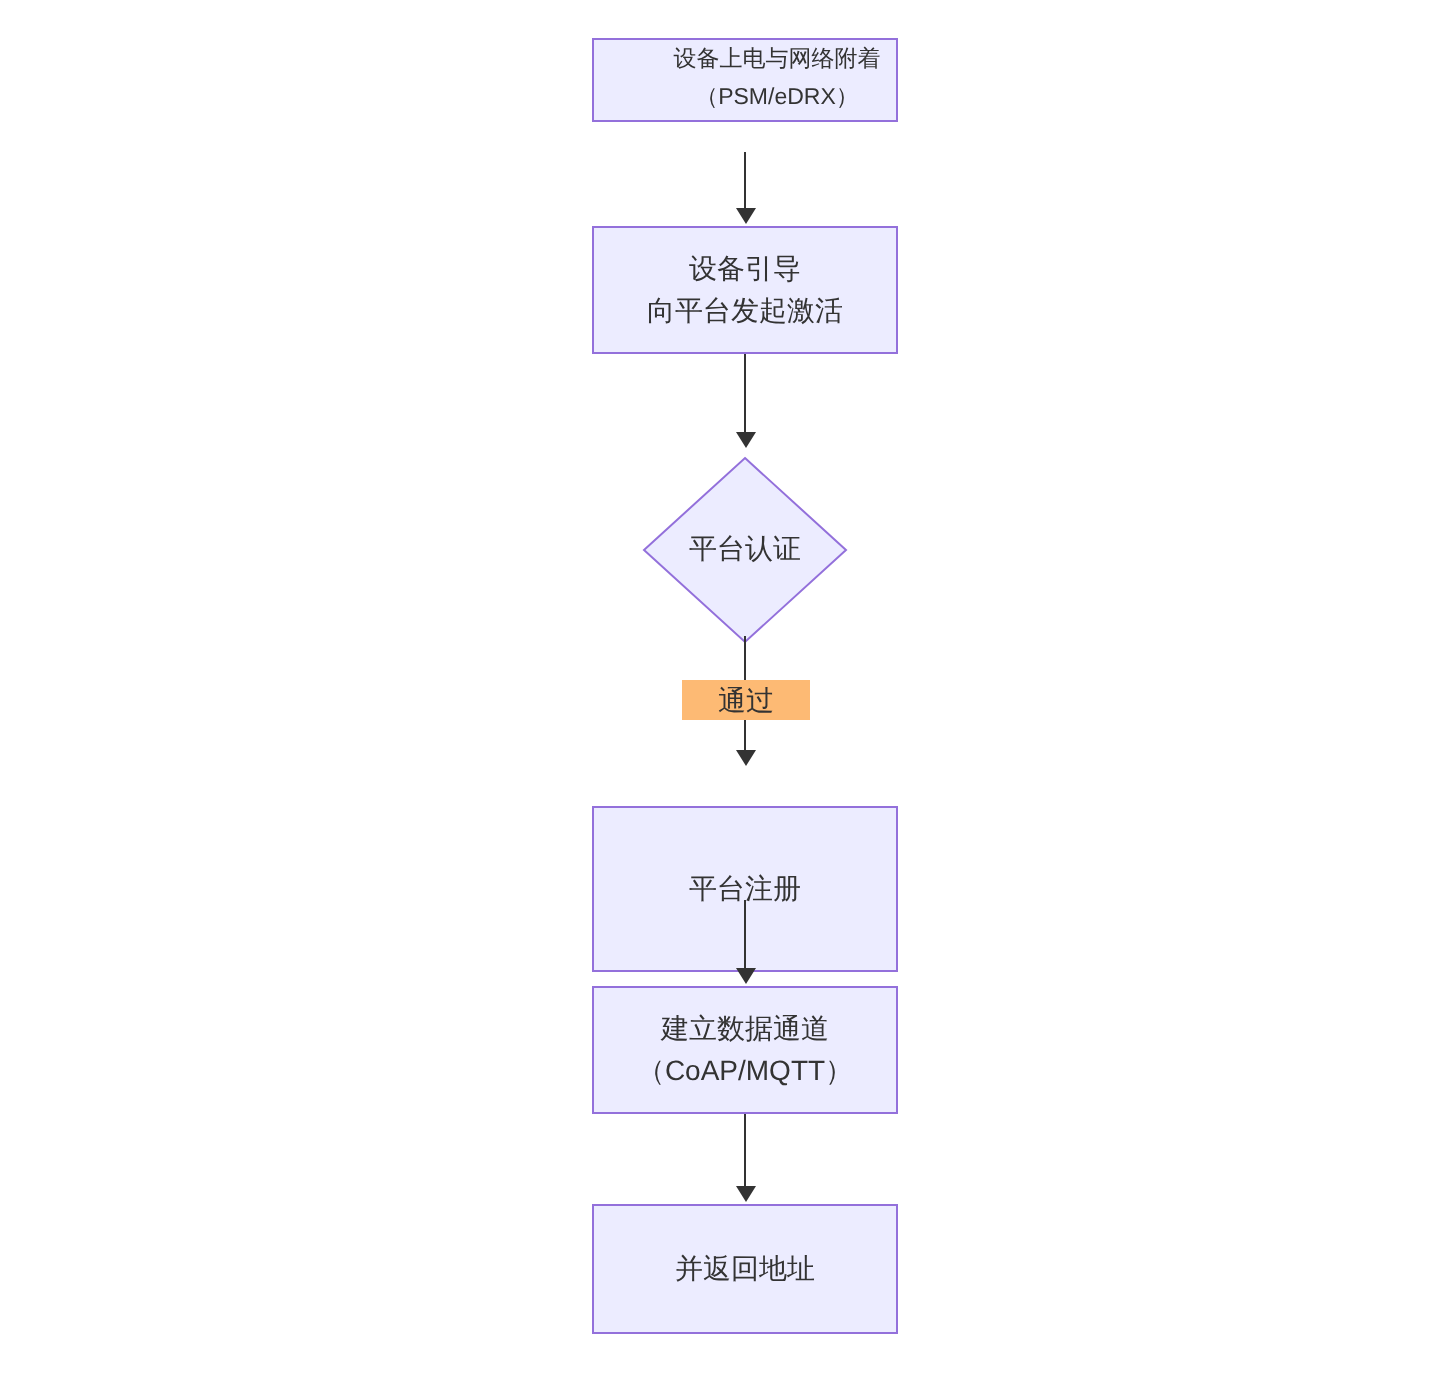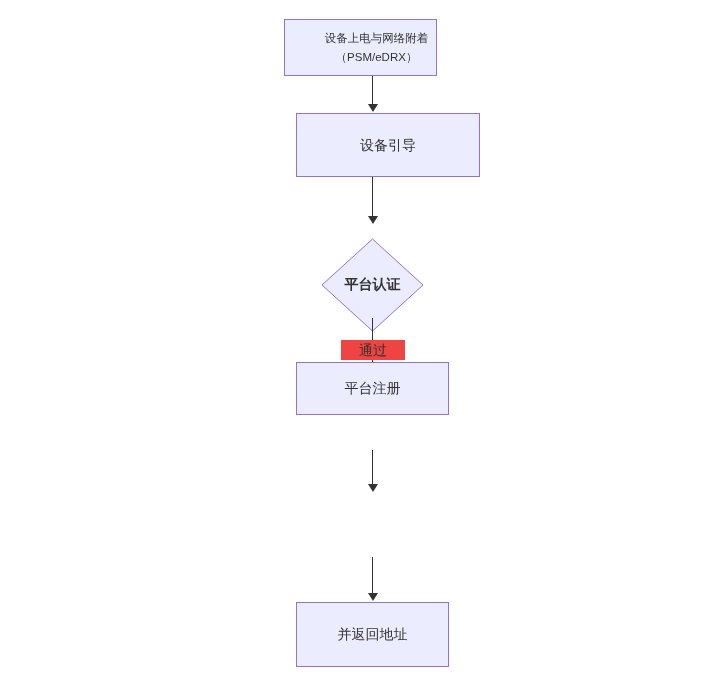--- a/index.html
+++ b/index.html
@@ -29,24 +29,23 @@
     font-size: 14px;
     line-height: 21px;
   }
   .node.small-text {
     font-size: 11.5px;
     line-height: 19px;
   }
   .decision {
     position: absolute;
     left: 321px;
-    top: 238px;
+    top: 228px;
     width: 103px;
     height: 94px;
-    font-weight: bold;
   }
   .decision svg {
     position: absolute;
     left: 0;
     top: 0;
   }
   .decision-label {
     position: absolute;
     left: 0;
     top: 0;
@@ -71,30 +70,30 @@
     height: 0;
     border-left: 5px solid transparent;
     border-right: 5px solid transparent;
     border-top: 8px solid #333333;
   }
   .edge-label {
     position: absolute;
     left: 373px;
     top: 340px;
     transform: translateX(-50%);
-    background: #ef4444;
+    background: #fdba74;
     color: #333333;
     font-size: 14px;
     line-height: 20px;
     padding: 0 18px;
   }
   
-  .n1 { left: 284px; top: 19px;  width: 153px; height: 57px; padding-left: 32px; }
-  .n2 { left: 296px; top: 113px; width: 184px; height: 64px; }
-  .n3 { left: 296px; top: 362px; width: 153px; height: 53px; }
+  .n1 { left: 296px; top: 19px;  width: 153px; height: 42px; padding-left: 32px; }
+  .n2 { left: 296px; top: 113px; width: 153px; height: 64px; }
+  .n3 { left: 296px; top: 403px; width: 153px; height: 83px; }
   .n4 { left: 296px; top: 493px; width: 153px; height: 64px; }
   .n5 { left: 296px; top: 602px; width: 153px; height: 65px; }
   
   .e1 { top: 76px;  height: 30px; }
   .h1 { top: 104px; }
   .e2 { top: 177px; height: 40px; }
   .h2 { top: 216px; }
   .e3 { top: 318px; height: 58px; }
   .h3 { top: 375px; }
   .e4 { top: 450px; height: 36px; }
@@ -110,20 +109,21 @@
   <div class="node small-text n1">
     <span>设备上电与网络附着</span>
     <span>（PSM/eDRX）</span>
   </div>
 
   <div class="edge-line e1"></div>
   <div class="arrowhead h1"></div>
 
   <div class="node n2">
     <span>设备引导</span>
+    <span>向平台发起激活</span>
   </div>
 
   <div class="edge-line e2"></div>
   <div class="arrowhead h2"></div>
 
   <div class="decision">
     <svg width="103" height="94" viewBox="0 0 103 94">
       <polygon points="51.5,1 102,47 51.5,93 1,47" fill="#ECECFF" stroke="#9370DB" stroke-width="1"></polygon>
     </svg>
     <span class="decision-label">平台认证</span>
@@ -133,20 +133,24 @@
   <div class="edge-label">通过</div>
   <div class="arrowhead h3"></div>
 
   <div class="node n3">
     <span>平台注册</span>
   </div>
 
   <div class="edge-line e4"></div>
   <div class="arrowhead h4"></div>
 
+  <div class="node n4">
+    <span>建立数据通道</span>
+    <span>（CoAP/MQTT）</span>
+  </div>
 
   <div class="edge-line e5"></div>
   <div class="arrowhead h5"></div>
 
   <div class="node n5">
     <span>并返回地址</span>
   </div>
 
 </div>
 

